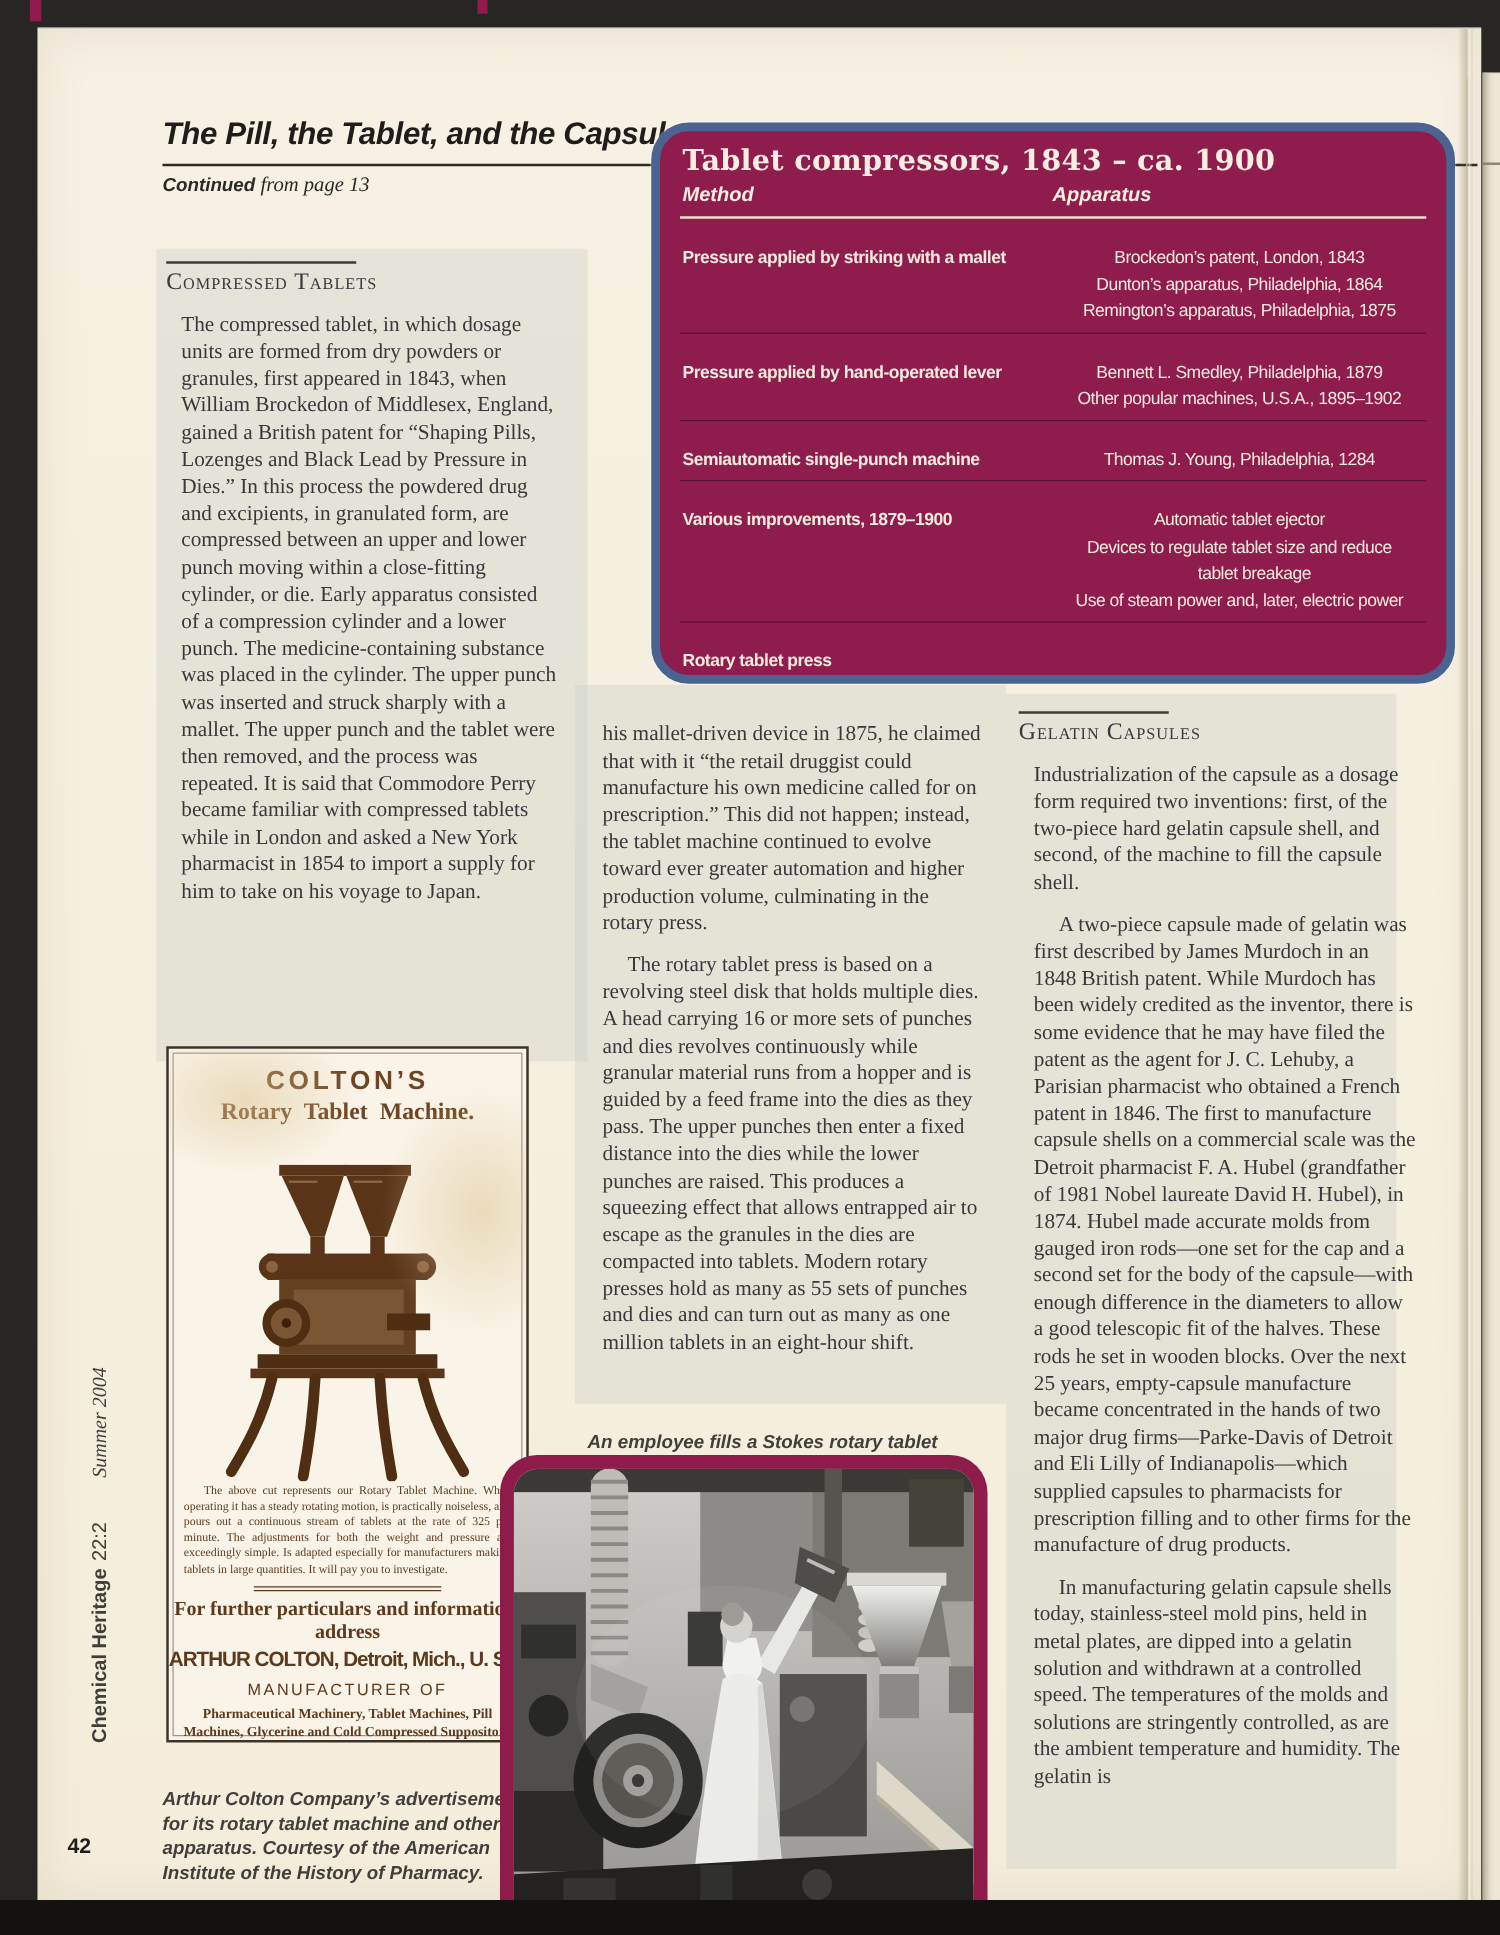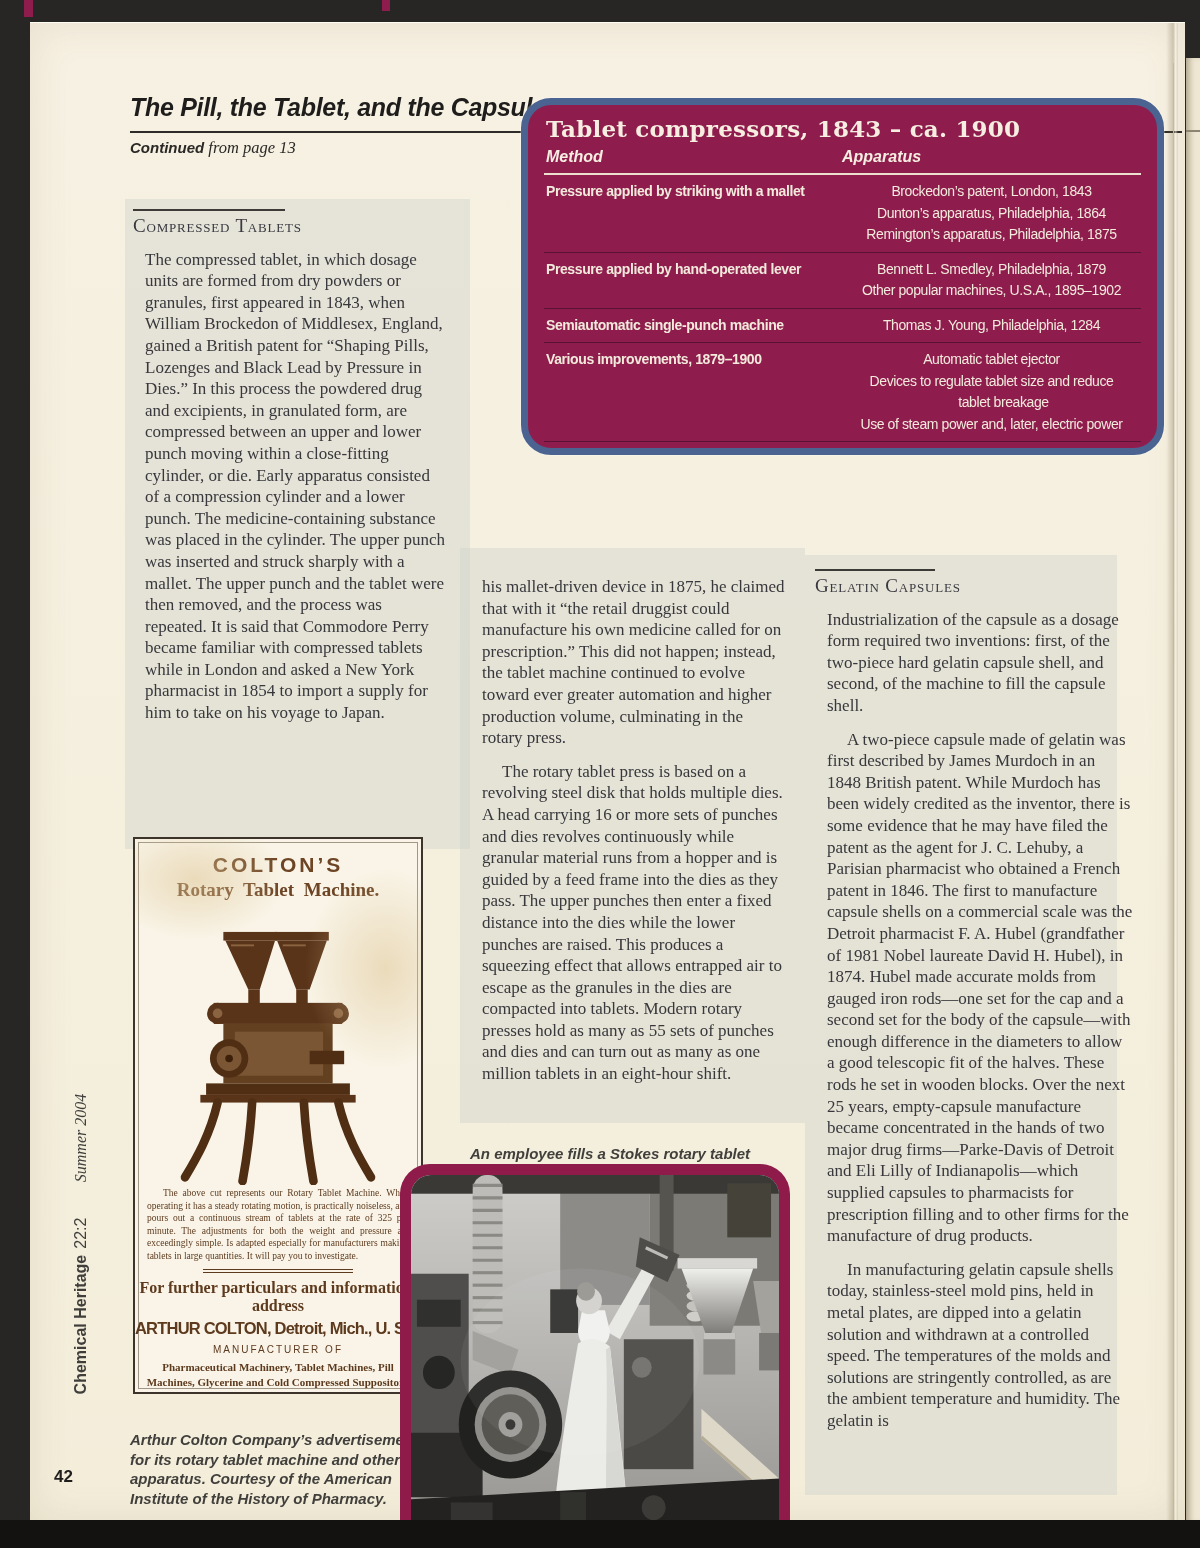--- a/index.html
+++ b/index.html
@@ -32,28 +32,28 @@
 
   
   .col { position:absolute; font-family:"Liberation Serif", serif; font-size:17px; line-height:21.6px;
          color:#38373c; text-align:left; }
   .sec-rule { width:152px; height:2px; background:#3c3b38; margin-bottom:4px; }
   .sec-head { font-variant:small-caps; font-size:19px; letter-spacing:.8px; color:#3a3940; margin-bottom:3px; }
   .col p { margin:12px; }
   .col p.ind { text-indent:20px; }
 
   
-  .tbl { position:absolute; left:491px; top:75px; width:643px; height:357px;
+  .tbl { position:absolute; left:491px; top:75px; width:643px; height:449px;
          background:#8E1D4E; border:7px solid #4A6390; border-radius:30px;
          padding:8px 16px 6px 16px; color:#F3EADC; box-shadow:0 0 0 1px rgba(255,255,255,.25); overflow:hidden; }
   .tbl-title { font-family:"DejaVu Serif", serif; font-weight:bold; font-size:23px; letter-spacing:.2px;
                color:#F7EEE1; padding:2px 0 4px 2px; }
   .tbl-head { display:flex; font-weight:bold; font-style:italic; font-size:16px; color:#F7EEE1;
               padding:2px 0 7px 2px; border-bottom:2px solid #EDE0CE; }
-  .trow { display:flex; padding:6px 0 6px 2px; border-bottom:1.5px solid rgba(35,8,25,.5);
+  .trow { display:flex; padding:20px 0 6px 2px; border-bottom:1.5px solid rgba(35,8,25,.5);
           font-size:14px; line-height:21.5px; letter-spacing:-.4px; }
   .trow:last-child { border-bottom:none;flex-direction:column; }
   .cm { width:296px; padding-right:8px; font-weight:bold; white-space:nowrap; }
   .ca { flex:1; }
   .ca div { white-space:nowrap;text-align:center; }
   .ca div.ind2 { padding-left:24px; }
 
   
   .caption { position:absolute; font-size:15px; line-height:19.5px; font-weight:bold; font-style:italic; color:#403f3c;margin-top:36px; }
 
@@ -64,21 +64,21 @@
   .ad .stain { position:absolute; border-radius:50%; background:radial-gradient(closest-side, rgba(222,198,150,.55), rgba(222,198,150,0)); }
   .ad-brand { text-align:center; margin-top:14px; font-weight:bold; font-size:21px; letter-spacing:3px; color:#6d4525; }
   .ad-product { text-align:center; font-family:"Liberation Serif", serif; font-size:19px; font-weight:bold;
                 word-spacing:5px; color:#6d4525; margin-top:2px; }
   .ad-machine { display:block; margin:6px auto 0 auto; }
   .ad-body { font-family:"Liberation Serif", serif; font-size:9.5px; line-height:12.5px; text-align:justify;
              padding:0 12px; text-indent:16px; margin-top:2px; }
   .ad-divider { width:150px; height:4px; border-top:1px solid #5d3a1e; border-bottom:1px solid #5d3a1e; margin:7px auto 6px auto; }
   .ad-lead { text-align:center; font-family:"Liberation Serif", serif; font-weight:bold; font-size:16px; }
   .ad-name { text-align:center; font-weight:bold; font-size:16.5px; letter-spacing:-.8px; white-space:nowrap; margin-top:4px; }
-  .ad-role { text-align:center; font-size:10px; letter-spacing:2px; margin-top:6px; }
+  .ad-role { text-align:center; font-size:13px; letter-spacing:2px; margin-top:6px; }
   .ad-products { text-align:center; font-family:"Liberation Serif", serif; font-weight:bold; font-size:11px; line-height:15px;
                  padding:0 8px; margin-top:5px; }
 
   
   .photo { position:absolute; left:370px; top:1141px; width:390px; height:380px;
            background:#8E1B4A; border-radius:30px 30px 0 0; padding:11px 11px 0 11px; z-index:20; }
   .photo-inner { width:100%; height:100%; border-radius:20px 20px 0 0; overflow:hidden; background:#777; }
   .photo-inner svg { display:block; width:100%; height:100%; }
 
   

